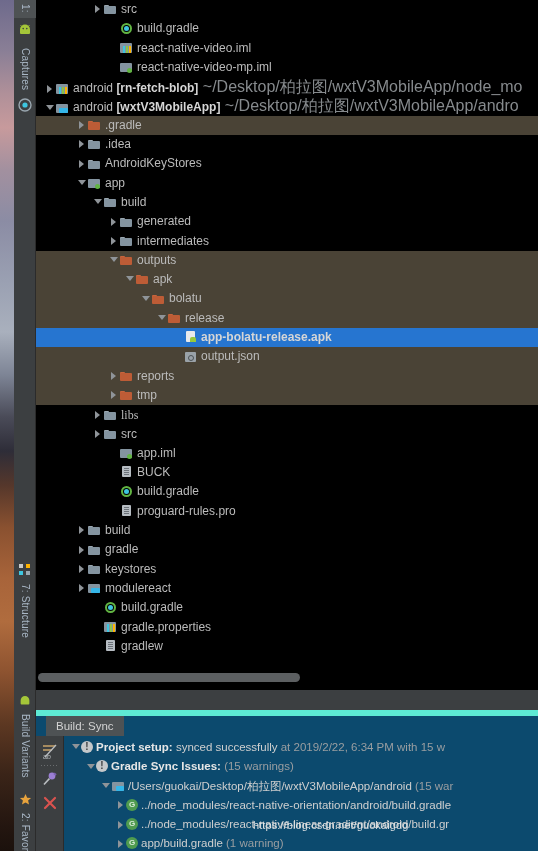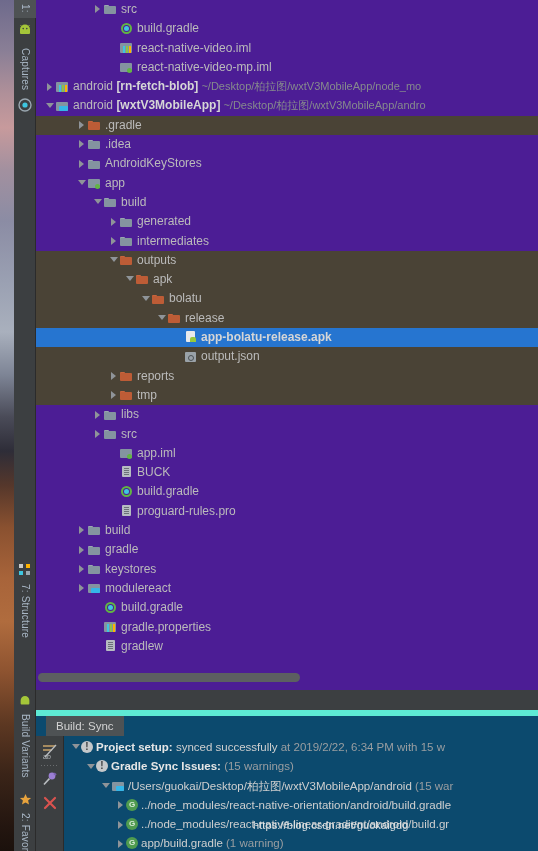--- a/index.html
+++ b/index.html
@@ -36,21 +36,21 @@
     padding:4px 0; white-space:nowrap; line-height:22px;
     display:flex; align-items:center; justify-content:flex-start;
   }
   .tb-tab.active { background:#4e5254; }
   .tb-icon { display:block; margin:3px auto; }
   .vert-group { position:absolute; left:0; width:22px; }
 
   
   .tree-panel {
     position:absolute; left:36px; top:0; width:502px; height:690px;
-    background:#4c1d95; overflow:hidden;
+    background:#000000; overflow:hidden;
   }
   .tree-rows { position:absolute; left:0; top:0; width:502px; }
   .row {
     position:relative; height:19.3px; line-height:19.3px;
     white-space:nowrap; font-size:12px; color:#bbbbbb;
     padding-left:0;
   }
   .row.tinted { background:#4a4336; }
   .row.selected { background:#2675d0; color:#ffffff; }
   .row .arrow {
@@ -65,21 +65,21 @@
   .arrow.down::before{
     content:""; position:absolute; left:0px; top:2px;
     border-top:5px solid #8f9499; border-left:4px solid transparent;
     border-right:4px solid transparent;
   }
   .arrow.none::before{ content:""; }
   .ic { display:inline-block; width:15px; height:13px; vertical-align:middle;
         position:relative; top:-1px; margin-right:3px; }
   .label { vertical-align:middle; }
   .boldname { font-weight:bold; color:#d6d6d6; }
-  .path { color:#868a8d; font-size:11px; }
+  .path { color:#868a8d; font-size:16px; }
 
   
   .folder { position:relative; }
   .folder::before{
     content:""; position:absolute; left:1px; top:3px;
     width:5px; height:2px; border-radius:1px 1px 0 0;
   }
   .folder::after{
     content:""; position:absolute; left:1px; top:4px;
     width:12px; height:8px; border-radius:1px;
@@ -372,21 +372,21 @@
         <div class="row" style="padding-left: 74px;"><span class="arrow right"></span><span class="ic folder grey"></span><span class="label">generated</span></div>
         <div class="row" style="padding-left: 74px;"><span class="arrow right"></span><span class="ic folder grey"></span><span class="label">intermediates</span></div>
         <div class="row tinted" style="padding-left: 74px;"><span class="arrow down"></span><span class="ic folder orange"></span><span class="label">outputs</span></div>
         <div class="row tinted" style="padding-left: 90px;"><span class="arrow down"></span><span class="ic folder orange"></span><span class="label">apk</span></div>
         <div class="row tinted" style="padding-left: 106px;"><span class="arrow down"></span><span class="ic folder orange"></span><span class="label">bolatu</span></div>
         <div class="row tinted" style="padding-left: 122px;"><span class="arrow down"></span><span class="ic folder orange"></span><span class="label">release</span></div>
         <div class="row selected" style="padding-left: 138px;"><span class="arrow none"></span><span class="ic apkicon"></span><span class="label boldname">app-bolatu-release.apk</span></div>
         <div class="row tinted" style="padding-left: 138px;"><span class="arrow none"></span><span class="ic jsonicon"></span><span class="label">output.json</span></div>
         <div class="row tinted" style="padding-left: 74px;"><span class="arrow right"></span><span class="ic folder orange"></span><span class="label">reports</span></div>
         <div class="row tinted" style="padding-left: 74px;"><span class="arrow right"></span><span class="ic folder orange"></span><span class="label">tmp</span></div>
-        <div class="row" style="padding-left: 58px;"><span class="arrow right"></span><span class="ic folder grey"></span><span class="label">libs</span></div>
+        <div class="row" style="padding-left: 58px; font-family: Liberation Serif, serif;"><span class="arrow right"></span><span class="ic folder grey"></span><span class="label">libs</span></div>
         <div class="row" style="padding-left: 58px;"><span class="arrow right"></span><span class="ic folder grey"></span><span class="label">src</span></div>
         <div class="row" style="padding-left: 74px;"><span class="arrow none"></span><span class="ic moddot"></span><span class="label">app.iml</span></div>
         <div class="row" style="padding-left: 74px;"><span class="arrow none"></span><span class="ic docicon"></span><span class="label">BUCK</span></div>
         <div class="row" style="padding-left: 74px;"><span class="arrow none"></span><span class="ic gradleicon"></span><span class="label">build.gradle</span></div>
         <div class="row" style="padding-left: 74px;"><span class="arrow none"></span><span class="ic docicon"></span><span class="label">proguard-rules.pro</span></div>
         <div class="row" style="padding-left: 42px;"><span class="arrow right"></span><span class="ic folder grey"></span><span class="label">build</span></div>
         <div class="row" style="padding-left: 42px;"><span class="arrow right"></span><span class="ic folder grey"></span><span class="label">gradle</span></div>
         <div class="row" style="padding-left: 42px;"><span class="arrow right"></span><span class="ic folder grey"></span><span class="label">keystores</span></div>
         <div class="row" style="padding-left: 42px;"><span class="arrow right"></span><span class="ic modicon"></span><span class="label">modulereact</span></div>
         <div class="row" style="padding-left: 58px;"><span class="arrow none"></span><span class="ic gradleicon"></span><span class="label">build.gradle</span></div>

